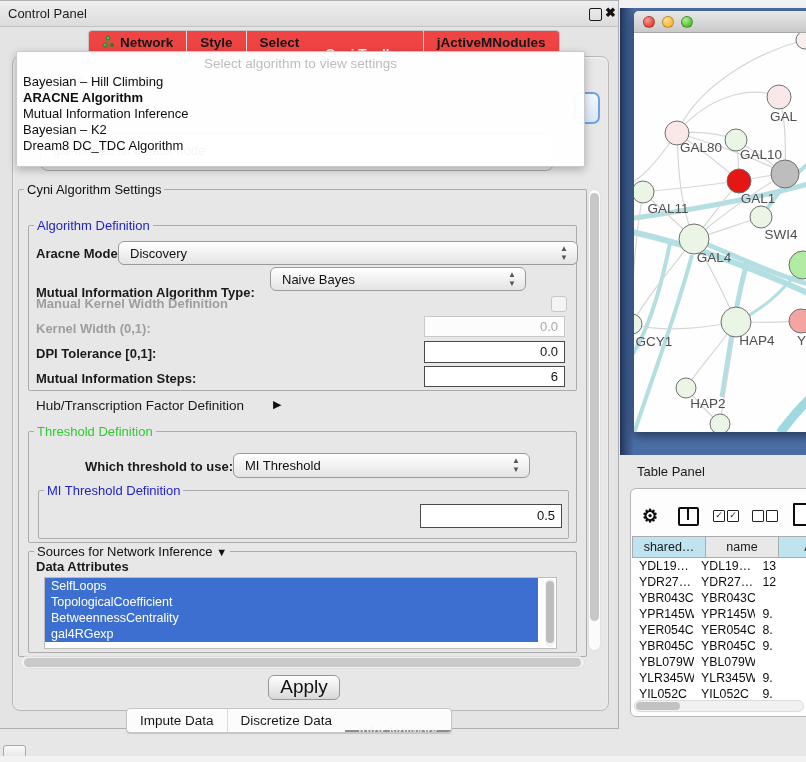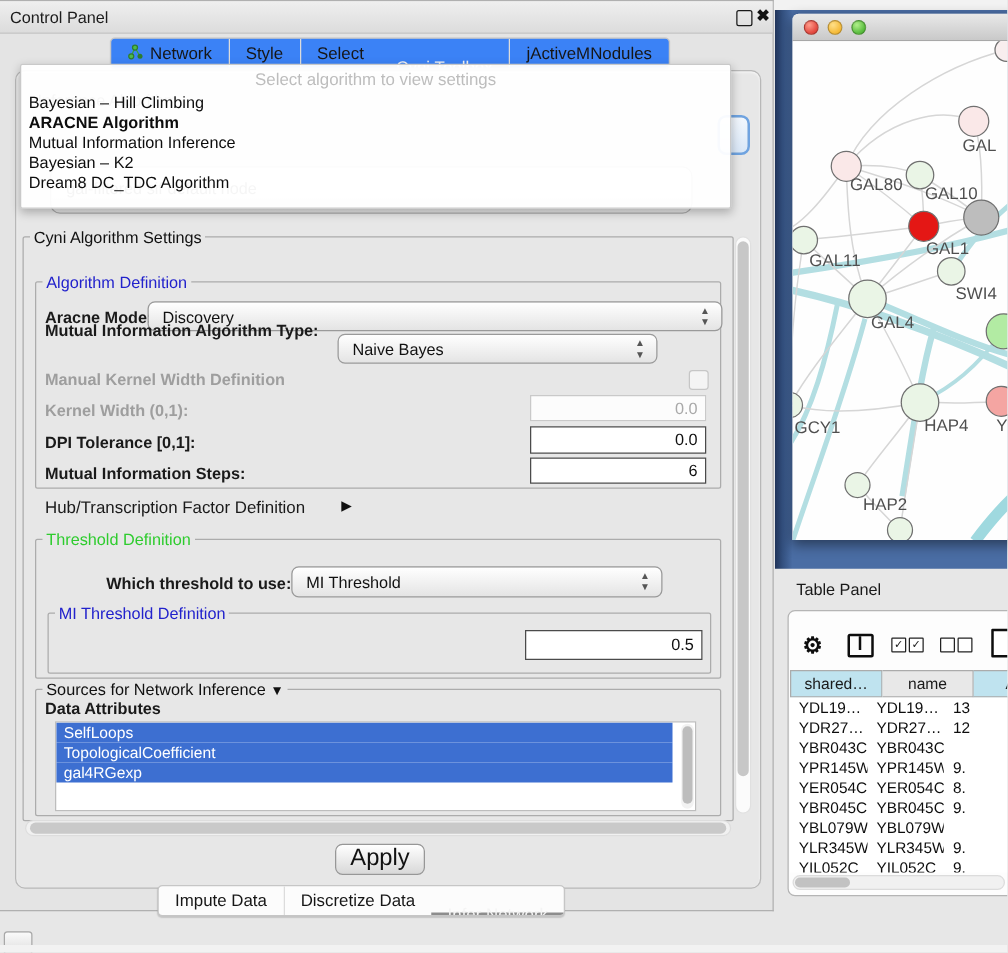--- a/index.html
+++ b/index.html
@@ -7,21 +7,21 @@
   .abs{position:absolute;}
 
   
   #cp{left:0;top:8;width:619px;height:729px;background:#E4E4E4;border:1px solid #B0B0B0;border-left:none;box-sizing:border-box;}
   #cp-titlebar{left:0;top:0;width:100%;height:25px;background:linear-gradient(#EFEFEF,#DCDCDC);border-bottom:1px solid #C2C2C2;}
   #cp-title{left:8px;top:5px;font-size:13px;color:#1c1c1c;}
   #float-btn{left:589px;top:7px;width:11px;height:11px;border:1.6px solid #1a1a1a;border-radius:2px;background:transparent;}
   #close-btn{left:605px;top:4px;font-size:13px;font-weight:bold;color:#111;}
 
   
-  #top-tabs{left:88px;top:29px;height:23px;display:flex;background:#3b82f6;border:1px solid #C6C6C6;border-radius:4px;overflow:hidden;box-shadow:0 1px 1px rgba(0,0,0,0.15);}
+  #top-tabs{left:88px;top:29px;height:23px;display:flex;background:#ef4444;border:1px solid #C6C6C6;border-radius:4px;overflow:hidden;box-shadow:0 1px 1px rgba(0,0,0,0.15);font-weight:bold;}
   .tab{display:flex;align-items:center;gap:5px;padding:0 13px;font-size:13.5px;color:#161616;border-left:1px solid #DCDCDC;white-space:nowrap;}
   .tab:first-child{border-left:none;}
   .tab.selected{background:#8D8D8D;color:#F4F4F4;border-left:none;margin-top:21px;}
 
   
   #inner-panel{left:12px;top:55px;width:595px;height:653px;border:1px solid #B8B8B8;border-radius:8px;background:#E7E7E7;box-shadow:inset 0 1px 2px rgba(255,255,255,0.7);}
 
   
   .ghost-title{left:30px;top:72px;font-size:13px;color:#555;z-index:4;}
   #ghost-combo{left:40px;top:132px;width:512px;height:36px;border:1px solid #ABABAB;border-radius:8px;background:linear-gradient(#FFF,#E6E6E6);z-index:4;}
@@ -251,21 +251,21 @@
 
     <span class="abs lbl" style="left:36px;top:245px;">Aracne Mode:</span>
     <div class="abs combo" style="left:118px;top:240px;width:460px;">
       <span class="val">Discovery</span>
       <span class="stepper">
           <span>▲</span>
           <span>▼</span>
         </span>
     </div>
 
-    <span class="abs lbl" style="left:36px;top:256px;">Mutual Information Algorithm Type:</span>
+    <span class="abs lbl" style="left:36px;top:284px;">Mutual Information Algorithm Type:</span>
     <div class="abs combo" style="left:270px;top:266px;width:256px;padding-left:16px;">
       <span class="val">Naive Bayes</span>
       <span class="stepper">
           <span>▲</span>
           <span>▼</span>
         </span>
     </div>
 
     <span class="abs lbl dis" style="left:36px;top:295px;">Manual Kernel Width Definition</span>
     <span class="abs" id="chk-manual"></span>
@@ -299,20 +299,21 @@
 
     <div class="abs field" style="left:420px;top:503px;width:142px;height:24px;line-height:22px;">0.5</div>
 
     <div class="abs groupbox" id="grp-sources"></div>
     <span class="grouptitle" id="grp-sources-title"><span>Sources for Network Inference</span> <span class="tri">▼</span></span>
 
     <span class="abs lbl" style="left:36px;top:558px;">Data Attributes</span>
     <div class="abs" id="attr-list">
         <div class="attr-item selected">SelfLoops</div>
         <div class="attr-item selected">TopologicalCoefficient</div>
+        <div class="attr-item selected">BetweennessCentrality</div>
         <div class="attr-item selected">gal4RGexp</div>
       </div>
     <div class="abs" id="attr-vscroll"></div>
     <div class="abs" id="attr-vthumb"></div>
     <div class="abs" id="h-scroll"></div>
     <div class="abs" id="h-thumb"></div>
 
     <div class="abs" id="apply-btn">Apply</div>
     <div class="abs" id="bottom-tabs">
         <div class="tab">

